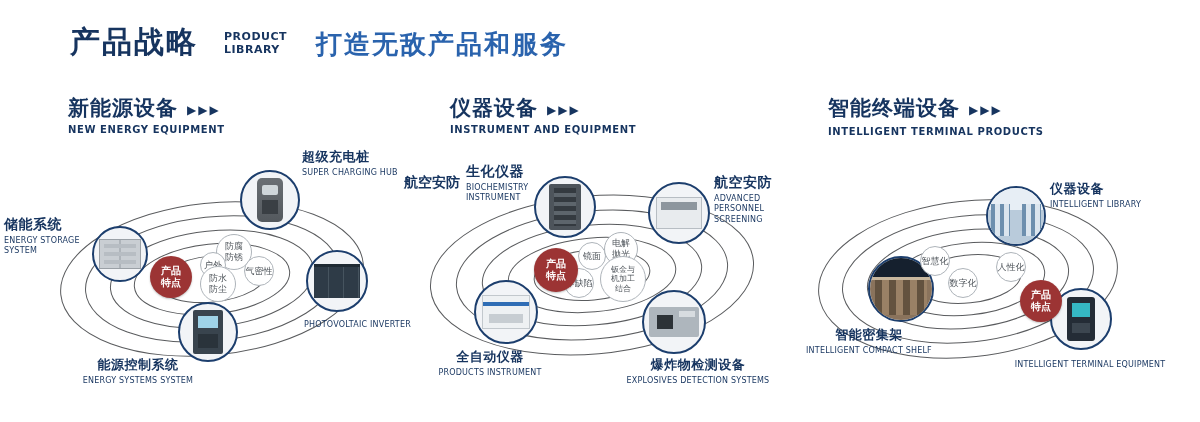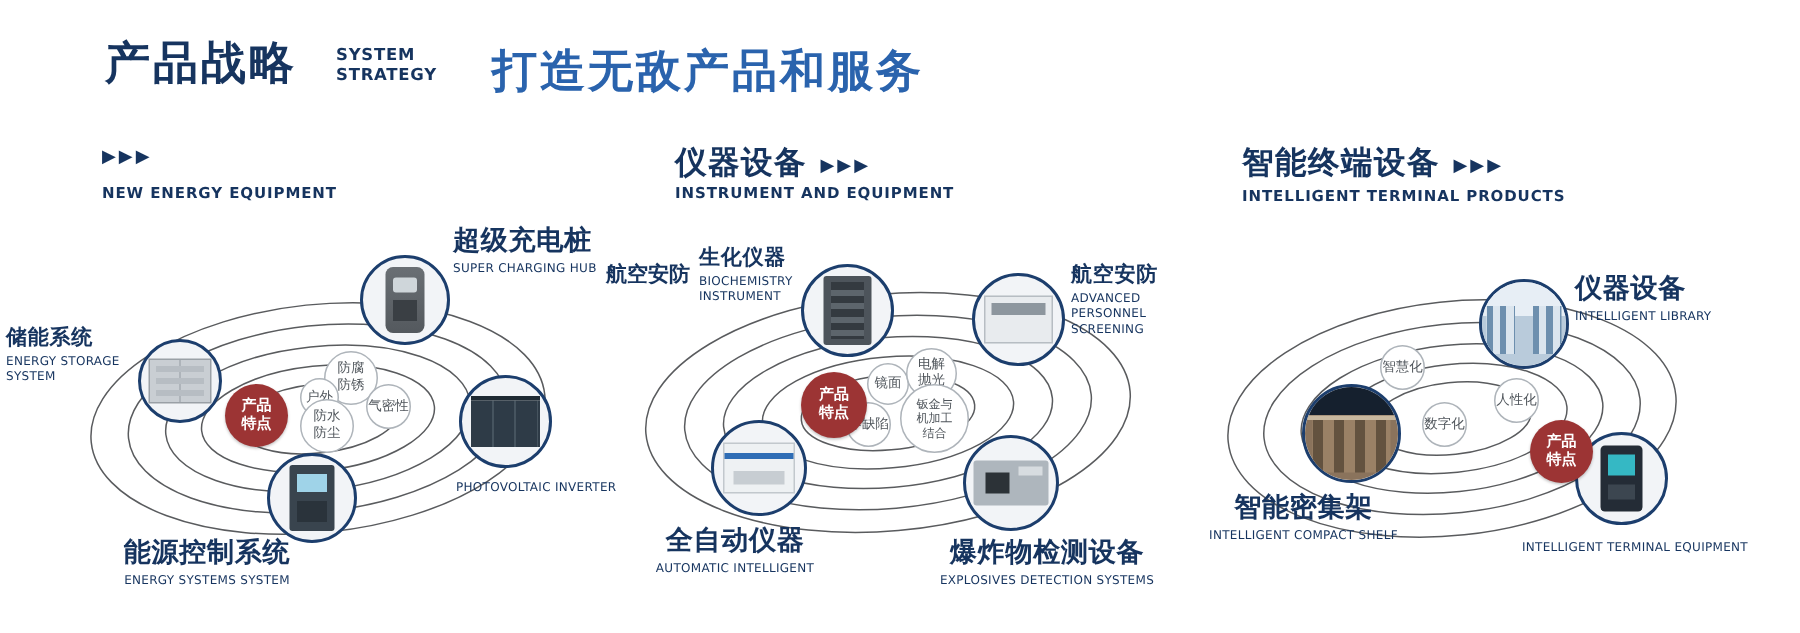--- a/index.html
+++ b/index.html
@@ -5,36 +5,36 @@
   *{margin:0;padding:0;box-sizing:border-box}
   html,body{background:#ffffff}
   #canvas{position:relative;width:1200px;height:422px;background:#fff;overflow:hidden;
           font-family:"DejaVu Sans","Liberation Sans",sans-serif;color:#16345f}
   svg{overflow:visible}
 
   
   .hdr-title{position:absolute;left:70px;top:22px;font-size:30px;font-weight:bold;letter-spacing:2px}
   .hdr-sub{position:absolute;left:224px;top:31px;display:flex;flex-direction:column;
            font-size:11px;font-weight:bold;line-height:1.15;letter-spacing:.5px}
-  .hdr-tagline{position:absolute;left:328px;top:27px;font-size:30px;font-weight:bold;color:#2a63ad;letter-spacing:2px}
+  .hdr-tagline{position:absolute;left:316px;top:27px;font-size:26px;font-weight:bold;color:#2a63ad;letter-spacing:2px}
 
   
   .sec-title{position:absolute;display:flex;align-items:center;gap:9px;z-index:6}
   .sec-zh{font-size:21px;font-weight:bold;letter-spacing:1px}
   .sec-arrows{font-size:12px;letter-spacing:2px;color:#16345f;padding-top:3px}
   .sec-sub{position:absolute;font-size:10px;font-weight:bold;letter-spacing:.6px;z-index:6}
 
   
   .orbits{position:absolute;z-index:1}
 
   
   .pc{position:absolute;border-radius:50%;border:2px solid #1c3e6d;background:#f2f4f7;overflow:hidden;
       display:flex;align-items:center;justify-content:center;z-index:3}
   .plabel{position:absolute;z-index:5}
-  .pzh{font-size:18px;font-weight:bold;letter-spacing:.5px}
+  .pzh{font-size:13px;font-weight:bold;letter-spacing:.5px}
   .pen{font-size:8px;font-weight:normal;letter-spacing:.2px;margin-top:2px;line-height:1.3}
   .t-right{text-align:left}
   .t-center{text-align:center}
   .side-zh{position:absolute;font-size:14px;font-weight:bold;z-index:5}
 
   
   .badge{position:absolute;border-radius:50%;background:#9c3434;color:#fff;display:flex;align-items:center;
          justify-content:center;text-align:center;z-index:5;box-shadow:0 1px 2px rgba(0,0,0,.25)}
   .badge span{display:block;width:26px;font-size:10px;font-weight:bold;line-height:1.25}
 
@@ -77,26 +77,27 @@
   .art-kiosk::before{content:"";position:absolute;left:5px;top:6px;width:18px;height:14px;background:#35b8c4}
   .art-kiosk::after{content:"";position:absolute;left:5px;top:26px;width:18px;height:10px;background:#3c4650}
 </style>
 </head>
 <body>
 
 <div id="canvas">
 
   <span class="hdr-title">产品战略</span>
   <span class="hdr-sub">
-    <span>SYSTEM</span>
-    <span>STRATEGY</span>
+    <span>PRODUCT</span>
+    <span>LIBRARY</span>
   </span>
   <span class="hdr-tagline">打造无敌产品和服务</span>
 
   <div class="sec-title" style="left:68px;top:94px">
+    <span class="sec-zh">新能源设备</span>
     <span class="sec-arrows">▶▶▶</span>
   </div>
   <div class="sec-sub" style="left:68px;top:124px">NEW ENERGY EQUIPMENT</div>
 
   <svg class="orbits" style="left:52px;top:198px" width="320" height="162" viewBox="0 0 320 162">
     <g fill="none" stroke="#3d3f42" stroke-width="1" opacity="0.85" transform="rotate(-6 160 81)">
       <ellipse cx="160" cy="81" rx="152" ry="76"></ellipse>
       <ellipse cx="160" cy="81" rx="127" ry="62"></ellipse>
       <ellipse cx="160" cy="81" rx="102" ry="48"></ellipse>
       <ellipse cx="160" cy="81" rx="78" ry="35"></ellipse>
@@ -199,21 +200,21 @@
   </div>
   <div class="bub" style="left:600px;top:256px;width:46px;height:46px">
     <span style="width:27px;font-size:8px">钣金与机加工结合</span>
   </div>
 
   <div class="pc" style="left:474px;top:280px;width:64px;height:64px">
     <div class="art art-auto"></div>
   </div>
   <div class="plabel t-center" style="left:432px;top:348px;width:116px">
     <div class="pzh">全自动仪器</div>
-    <div class="pen">AUTOMATIC INTELLIGENT</div>
+    <div class="pen">PRODUCTS INSTRUMENT</div>
   </div>
 
   <div class="pc" style="left:642px;top:290px;width:64px;height:64px">
     <div class="art art-edx"></div>
   </div>
   <div class="plabel t-center" style="left:618px;top:356px;width:160px">
     <div class="pzh">爆炸物检测设备</div>
     <div class="pen">EXPLOSIVES DETECTION SYSTEMS</div>
   </div>
 
@@ -234,21 +235,21 @@
   </svg>
 
   <div class="pc" style="left:986px;top:186px;width:60px;height:60px">
     <div class="art-library"></div>
   </div>
   <div class="plabel" style="left:1050px;top:180px;width:112px">
     <div class="pzh">仪器设备</div>
     <div class="pen">INTELLIGENT LIBRARY</div>
   </div>
 
-  <div class="bub" style="left:920px;top:230px;width:30px;height:30px">
+  <div class="bub" style="left:920px;top:246px;width:30px;height:30px">
     <span>智慧化</span>
   </div>
   <div class="bub" style="left:996px;top:252px;width:30px;height:30px">
     <span>人性化</span>
   </div>
   <div class="bub" style="left:948px;top:268px;width:30px;height:30px">
     <span>数字化</span>
   </div>
   <div class="badge" style="left:1020px;top:280px;width:42px;height:42px">
     <span>产品特点</span>

